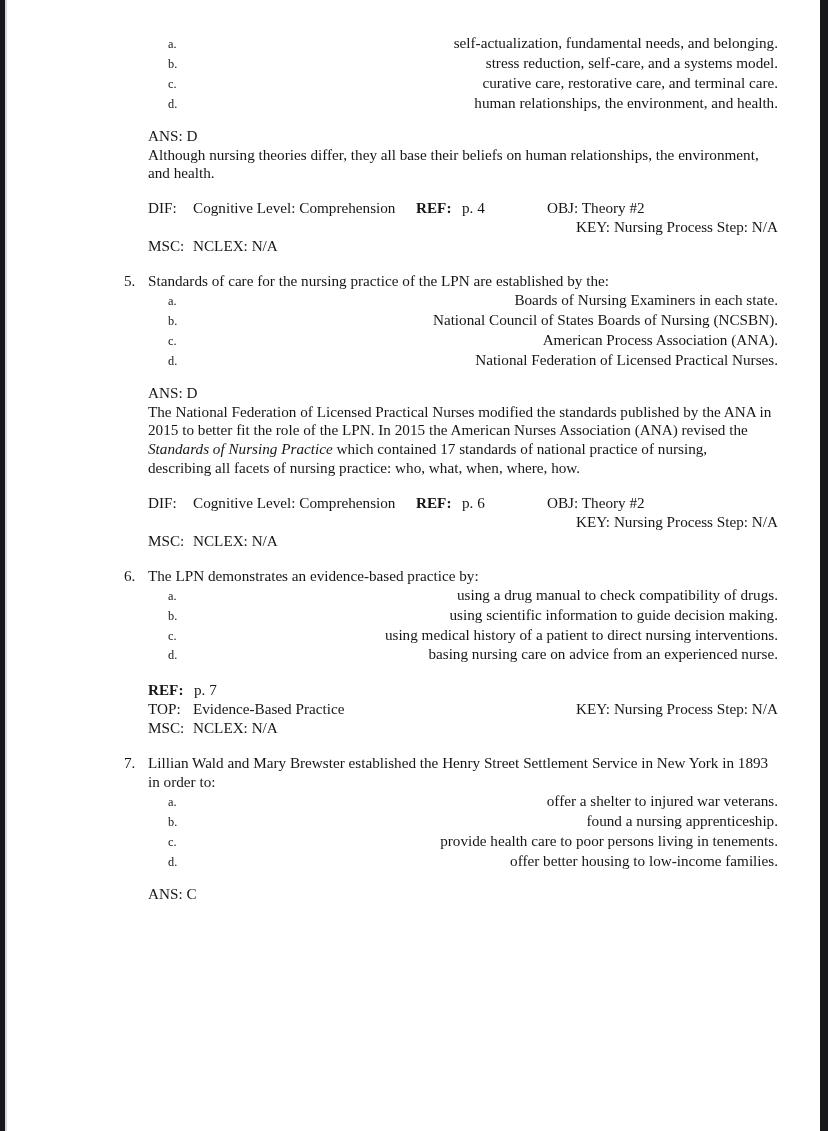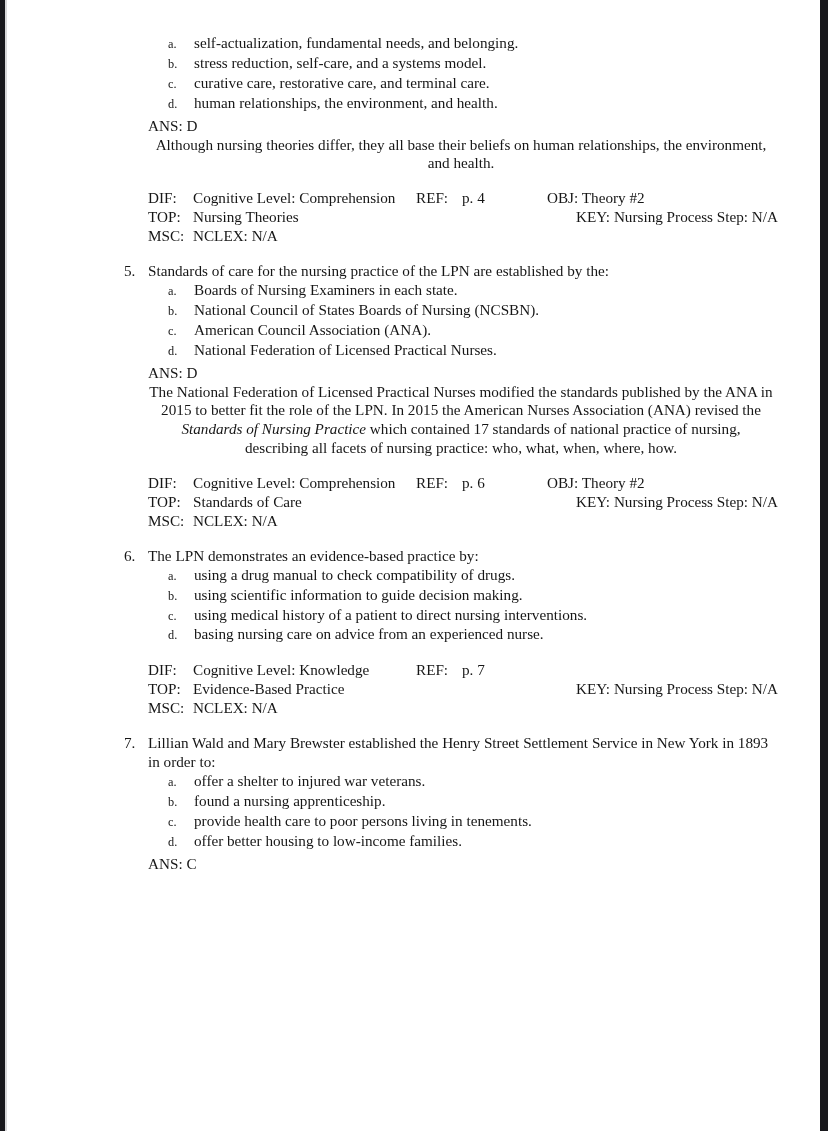--- a/index.html
+++ b/index.html
@@ -38,33 +38,33 @@
     padding: 34px 50px 0 124px;
   }
   .question { }
   .question + .question { margin-top: 16px; }
   .stem-row { display: flex; }
   .qnum { width: 24px; flex: none; }
   .stem { flex: 1; }
   .options { margin-left: 44px; }
   .opt { display: flex; align-items: baseline; }
   .letter { width: 26px; flex: none; font-size: 12.3px; }
-  .opt-text { flex: 1; }
+  .opt-text { flex: 1; text-align: right; }
   .block-indent { margin-left: 24px; }
-  .answer-row { margin-top: 3px; }
-  .rationale { max-width: 626px; text-align: center; }
+  .answer-row { margin-top: 13px; }
+  .rationale { max-width: 626px; }
   .ital { font-style: italic; }
   .meta { margin-top: 16px; }
   .meta-row { display: flex; }
   .mc1 { width: 268px; flex: none; }
   .mc2 { width: 131px; flex: none; }
   .mc3 { flex: 1; }
   .mc2.wide { width: auto; flex: 1; text-align: right; }
   .mlabel-tab { display: inline-block; width: 45px; }
-  .mlabel-tab-ref { display: inline-block; width: 46px; }
+  .mlabel-tab-ref { display: inline-block; width: 46px; font-weight: bold; }
 </style>
 </head>
 <body>
 
 <div class="edge-left"></div>
 <div class="edge-right"></div>
 
 <div class="page-content" id="document-page">
     <div class="question">
       <div class="options">
@@ -87,21 +87,20 @@
       </div>
       <div class="answer-row block-indent"><span>ANS:</span> <span>D</span></div>
       <div class="rationale block-indent"><span>Although nursing theories differ, they all base their beliefs on human relationships, the environment, and health.</span></div>
       <div class="meta block-indent">
         <div class="meta-row">
           <div class="mc1"><span class="mlabel-tab">DIF:</span><span>Cognitive Level: Comprehension</span></div>
           <div class="mc2"><span class="mlabel-tab-ref">REF:</span><span>p. 4</span></div>
           <div class="mc3"><span>OBJ:</span> <span>Theory #2</span></div>
         </div>
         <div class="meta-row">
-          <div class="mc1"><span class="mlabel-tab">TOP:</span><span>Nursing Theories</span></div>
           <div class="mc2 wide"><span>KEY:</span> <span>Nursing Process Step: N/A</span></div>
         </div>
         <div class="meta-row">
           <div class="mc1"><span class="mlabel-tab">MSC:</span><span>NCLEX: N/A</span></div>
         </div>
       </div>
     </div>
     <div class="question">
       <div class="stem-row">
         <span class="qnum">5.</span>
@@ -111,37 +110,36 @@
         <div class="opt">
           <span class="letter">a.</span>
           <div class="opt-text">Boards of Nursing Examiners in each state.</div>
         </div>
         <div class="opt">
           <span class="letter">b.</span>
           <div class="opt-text">National Council of States Boards of Nursing (NCSBN).</div>
         </div>
         <div class="opt">
           <span class="letter">c.</span>
-          <div class="opt-text">American Council Association (ANA).</div>
+          <div class="opt-text">American Process Association (ANA).</div>
         </div>
         <div class="opt">
           <span class="letter">d.</span>
           <div class="opt-text">National Federation of Licensed Practical Nurses.</div>
         </div>
       </div>
       <div class="answer-row block-indent"><span>ANS:</span> <span>D</span></div>
       <div class="rationale block-indent"><span>The National Federation of Licensed Practical Nurses modified the standards published by the ANA in 2015 to better fit the role of the LPN. In 2015 the American Nurses Association (ANA) revised the </span><span class="ital">Standards of Nursing Practice</span><span> which contained 17 standards of national practice of nursing, describing all facets of nursing practice: who, what, when, where, how.</span></div>
       <div class="meta block-indent">
         <div class="meta-row">
           <div class="mc1"><span class="mlabel-tab">DIF:</span><span>Cognitive Level: Comprehension</span></div>
           <div class="mc2"><span class="mlabel-tab-ref">REF:</span><span>p. 6</span></div>
           <div class="mc3"><span>OBJ:</span> <span>Theory #2</span></div>
         </div>
         <div class="meta-row">
-          <div class="mc1"><span class="mlabel-tab">TOP:</span><span>Standards of Care</span></div>
           <div class="mc2 wide"><span>KEY:</span> <span>Nursing Process Step: N/A</span></div>
         </div>
         <div class="meta-row">
           <div class="mc1"><span class="mlabel-tab">MSC:</span><span>NCLEX: N/A</span></div>
         </div>
       </div>
     </div>
     <div class="question">
       <div class="stem-row">
         <span class="qnum">6.</span>
@@ -160,21 +158,20 @@
           <span class="letter">c.</span>
           <div class="opt-text">using medical history of a patient to direct nursing interventions.</div>
         </div>
         <div class="opt">
           <span class="letter">d.</span>
           <div class="opt-text">basing nursing care on advice from an experienced nurse.</div>
         </div>
       </div>
       <div class="meta block-indent">
         <div class="meta-row">
-          <div class="mc1"><span class="mlabel-tab">DIF:</span><span>Cognitive Level: Knowledge</span></div>
           <div class="mc2"><span class="mlabel-tab-ref">REF:</span><span>p. 7</span></div>
         </div>
         <div class="meta-row">
           <div class="mc1"><span class="mlabel-tab">TOP:</span><span>Evidence-Based Practice</span></div>
           <div class="mc2 wide"><span>KEY:</span> <span>Nursing Process Step: N/A</span></div>
         </div>
         <div class="meta-row">
           <div class="mc1"><span class="mlabel-tab">MSC:</span><span>NCLEX: N/A</span></div>
         </div>
       </div>

